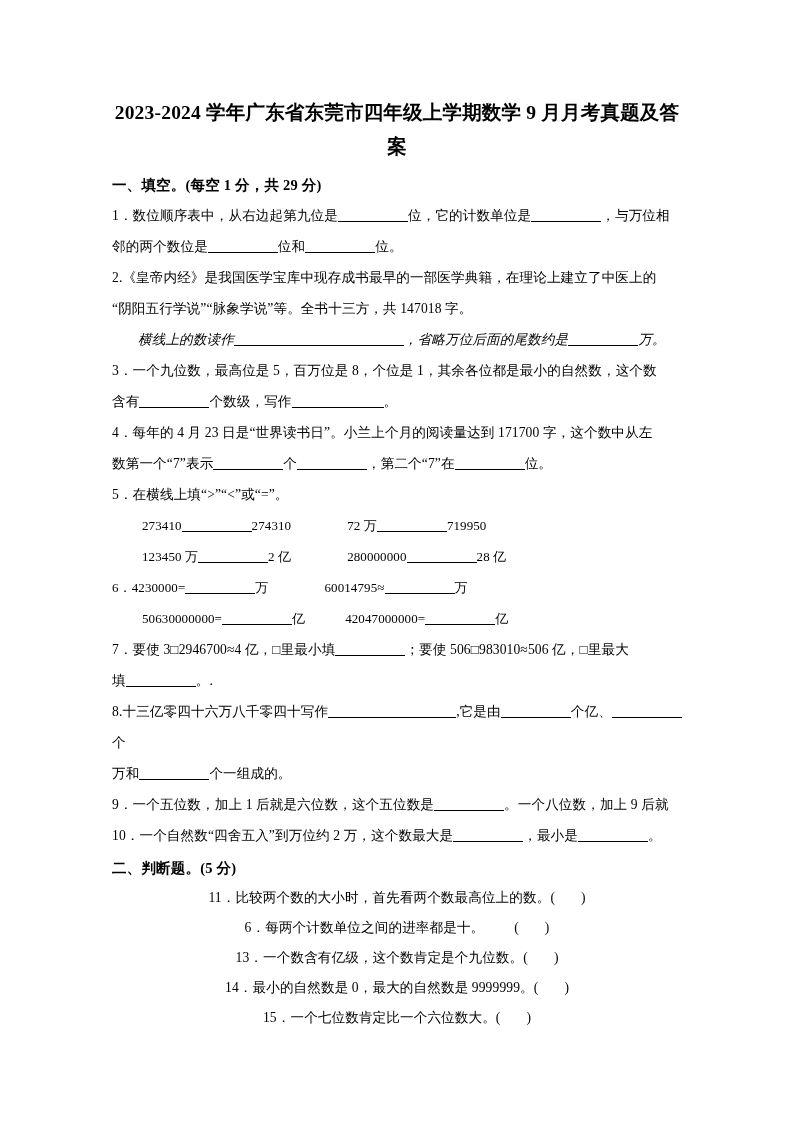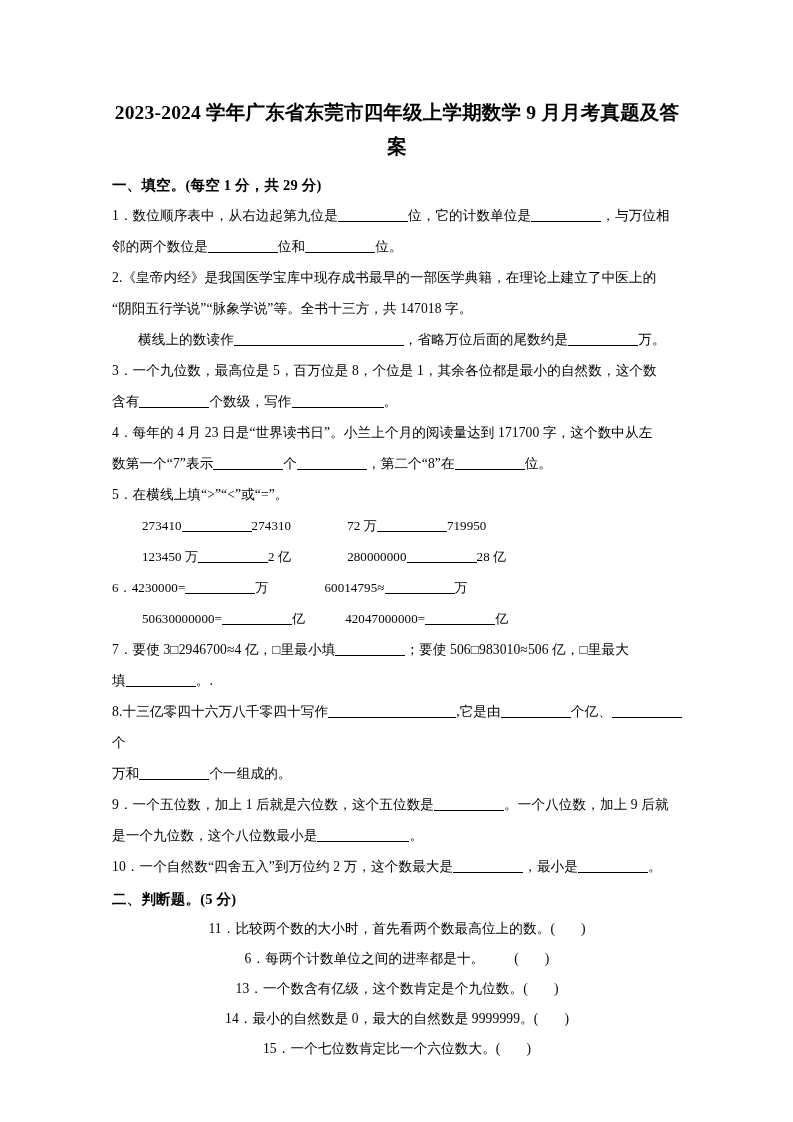--- a/index.html
+++ b/index.html
@@ -59,20 +59,21 @@
     letter-spacing: 0.1px;
     text-align: center;
   }
   
   .q-sub {
     font-size: 13.6px;
     line-height: 31px;
     margin: 0;
     padding-left: 26px;
     letter-spacing: 0.1px;
+    font-style: italic;
   }
 
   
   .blank {
     display: inline-block;
     border-bottom: 1px solid #000;
     vertical-align: -2px;
     height: 13px;
   }
   .b-m  { width: 70px; }
@@ -131,21 +132,21 @@
       <span>横线上的数读作</span><span class="blank b-xxl"></span><span>，省略万位后面的尾数约是</span><span class="blank b-m"></span><span>万。</span>
     </div>
 
     <div class="q">3．一个九位数，最高位是 5，百万位是 8，个位是 1，其余各位都是最小的自然数，这个数</div>
     <div class="q">
       <span>含有</span><span class="blank b-m"></span><span>个数级，写作</span><span class="blank b-l"></span><span>。</span>
     </div>
 
     <div class="q">4．每年的 4 月 23 日是“世界读书日”。小兰上个月的阅读量达到 171700 字，这个数中从左</div>
     <div class="q">
-      <span>数第一个“7”表示</span><span class="blank b-m"></span><span>个</span><span class="blank b-m"></span><span>，第二个“8”在</span><span class="blank b-m"></span><span>位。</span>
+      <span>数第一个“7”表示</span><span class="blank b-m"></span><span>个</span><span class="blank b-m"></span><span>，第二个“7”在</span><span class="blank b-m"></span><span>位。</span>
     </div>
 
     <div class="q">5．在横线上填“&gt;”“&lt;”或“=”。</div>
     <div class="pair-row">
       <span class="cell-a">273410</span><span class="blank b-m"></span><span>274310</span><span class="gap-a"></span><span>72 万</span><span class="blank b-m"></span><span>719950</span>
     </div>
     <div class="pair-row">
       <span class="cell-a">123450 万</span><span class="blank b-m"></span><span>2 亿</span><span class="gap-a"></span><span>280000000</span><span class="blank b-m"></span><span>28 亿</span>
     </div>
 
@@ -166,23 +167,20 @@
     <div class="q">
       <span>8.十三亿零四十六万八千零四十写作</span><span class="blank b-xl"></span><span>,它是由</span><span class="blank b-m"></span><span>个亿、</span><span class="blank b-m"></span><span>个</span>
     </div>
     <div class="q">
       <span>万和</span><span class="blank b-m"></span><span>个一组成的。</span>
     </div>
 
     <div class="q">
       <span>9．一个五位数，加上 1 后就是六位数，这个五位数是</span><span class="blank b-m"></span><span>。一个八位数，加上 9 后就</span>
     </div>
-    <div class="q">
-      <span>是一个九位数，这个八位数最小是</span><span class="blank b-l"></span><span>。</span>
-    </div>
 
     <div class="q">
       <span>10．一个自然数“四舍五入”到万位约 2 万，这个数最大是</span><span class="blank b-m"></span><span>，最小是</span><span class="blank b-m"></span><span>。</span>
     </div>
 
     <div class="section-heading">二、判断题。(5 分)</div>
 
     <div class="q-tf">
       <span>11．比较两个数的大小时，首先看两个数最高位上的数。(</span><span class="paren-space"></span><span class="paren">)</span>
     </div>

